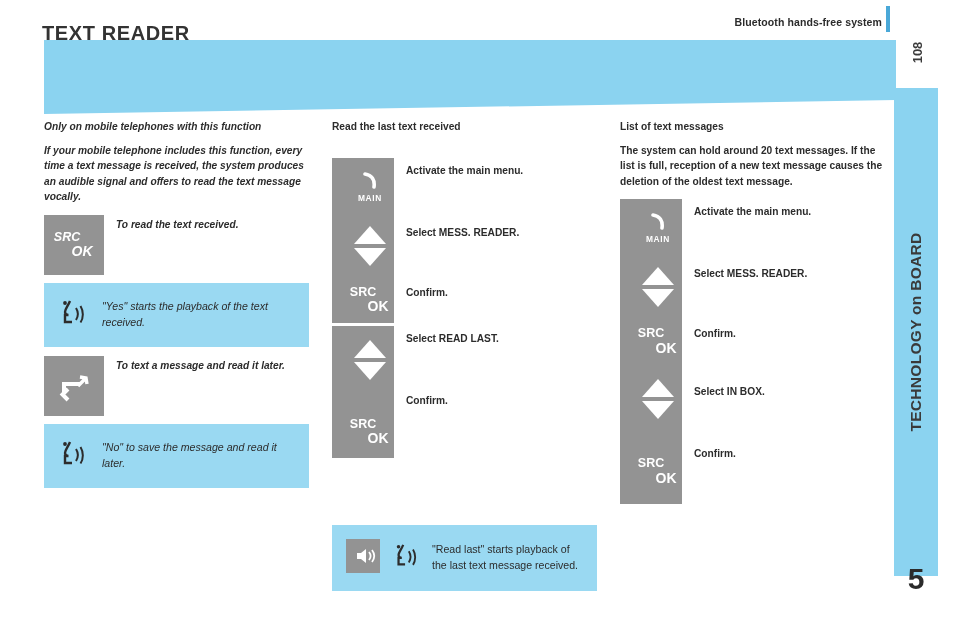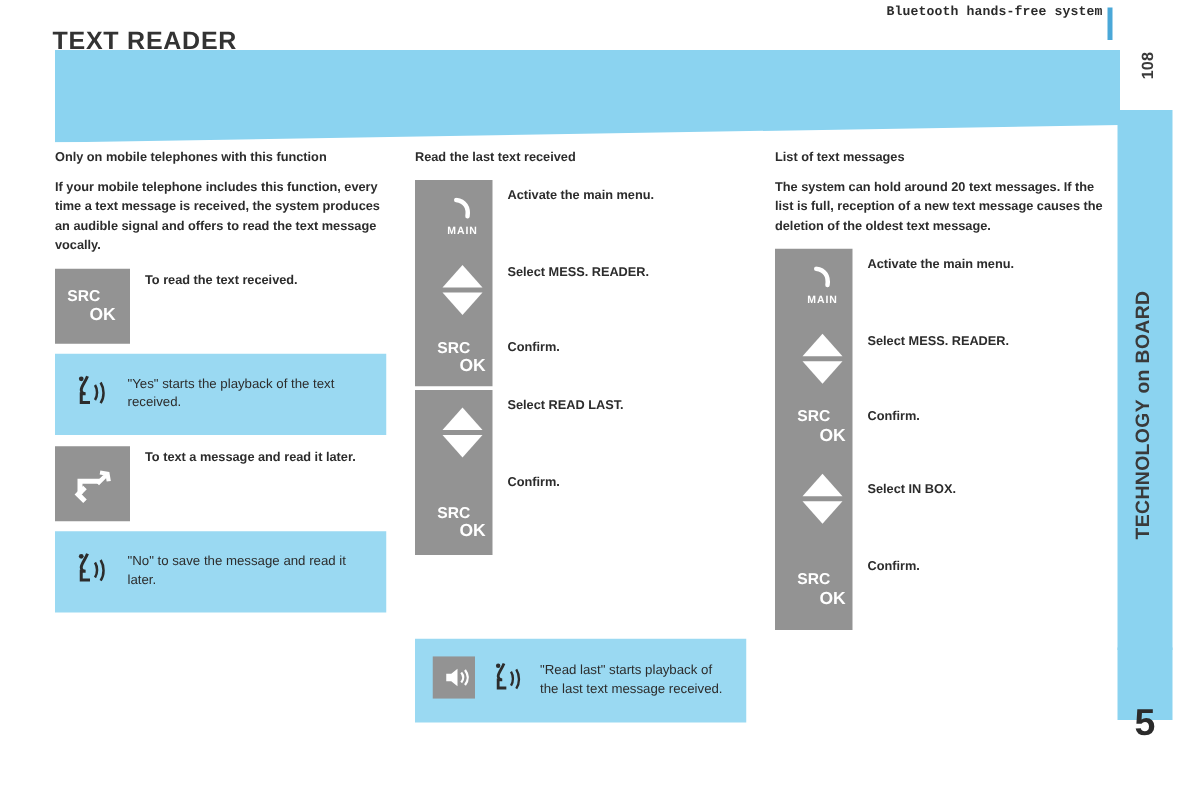--- a/index.html
+++ b/index.html
@@ -11,27 +11,26 @@
   }
   #page {
     position: relative;
     width: 960px; height: 640px;
     background: #ffffff;
   }
 
   
   .runhead {
     position: absolute;
-    top: 4px; right: 78px;
+    top: 16px; right: 78px;
     font-size: 10.5px;
     font-weight: bold;
     color: #2b2b2b;
     letter-spacing: .1px;
     white-space: nowrap;
-    font-family: Liberation Mono, monospace;
   }
   .runhead-rule {
     position: absolute;
     top: 6px; right: 70px;
     width: 4px; height: 26px;
     background: #4aa8d8;
   }
 
   
   .title-band {
@@ -112,21 +111,21 @@
   .cols {
     position: absolute;
     left: 44px; top: 120px;
     width: 840px; height: 440px;
   }
   .col {
     position: absolute;
     top: 0;
     width: 265px;
   }
-  .col-1 { left: 0; }
+  .col-1 { left: 0; font-style: italic; }
   .col-2 { left: 288px; }
   .col-3 { left: 576px; }
 
   h3.sub {
     font-size: 10.2px;
     font-weight: bold;
     color: #2c2c2c;
     line-height: 1.33;
     margin-bottom: 9px;
   }
@@ -312,21 +311,21 @@
             <path d="M12 4 C10 9 7 12 7 15 C7 17 9 18 10.5 18 L7 18 L7 25 L14 25" fill="none" stroke="#2c2c2c" stroke-width="2.4" stroke-linejoin="miter"></path>
             <path d="M18 11 C20.2 14.5 20.2 19.5 18 23" fill="none" stroke="#2c2c2c" stroke-width="2"></path>
             <path d="M22.5 9 C25.6 14 25.6 21 22.5 25.5" fill="none" stroke="#2c2c2c" stroke-width="2"></path>
           </svg>
         </span>
         <div class="c-text">"No" to save the message and read it later.</div>
       </div>
     </div>
 
     <div class="col col-2">
-      <h3 class="sub" style="margin-bottom:10px">Read the last text received</h3>
+      <h3 class="sub" style="margin-bottom:24px">Read the last text received</h3>
 
       <div class="ctrlwrap" style="height:315px">
 
         <div class="strip" style="top:0; height:165px;">
           <div class="strip-inner">
             <div class="sym sym-main" style="top:14px">
               <svg class="hook" width="24" height="20" viewBox="0 0 24 20">
                 <path d="M7 2 C14 3 17 8 16 15" fill="none" stroke="#fff" stroke-width="3.6" stroke-linecap="round"></path>
               </svg>
               <span class="lbl">MAIN</span>

